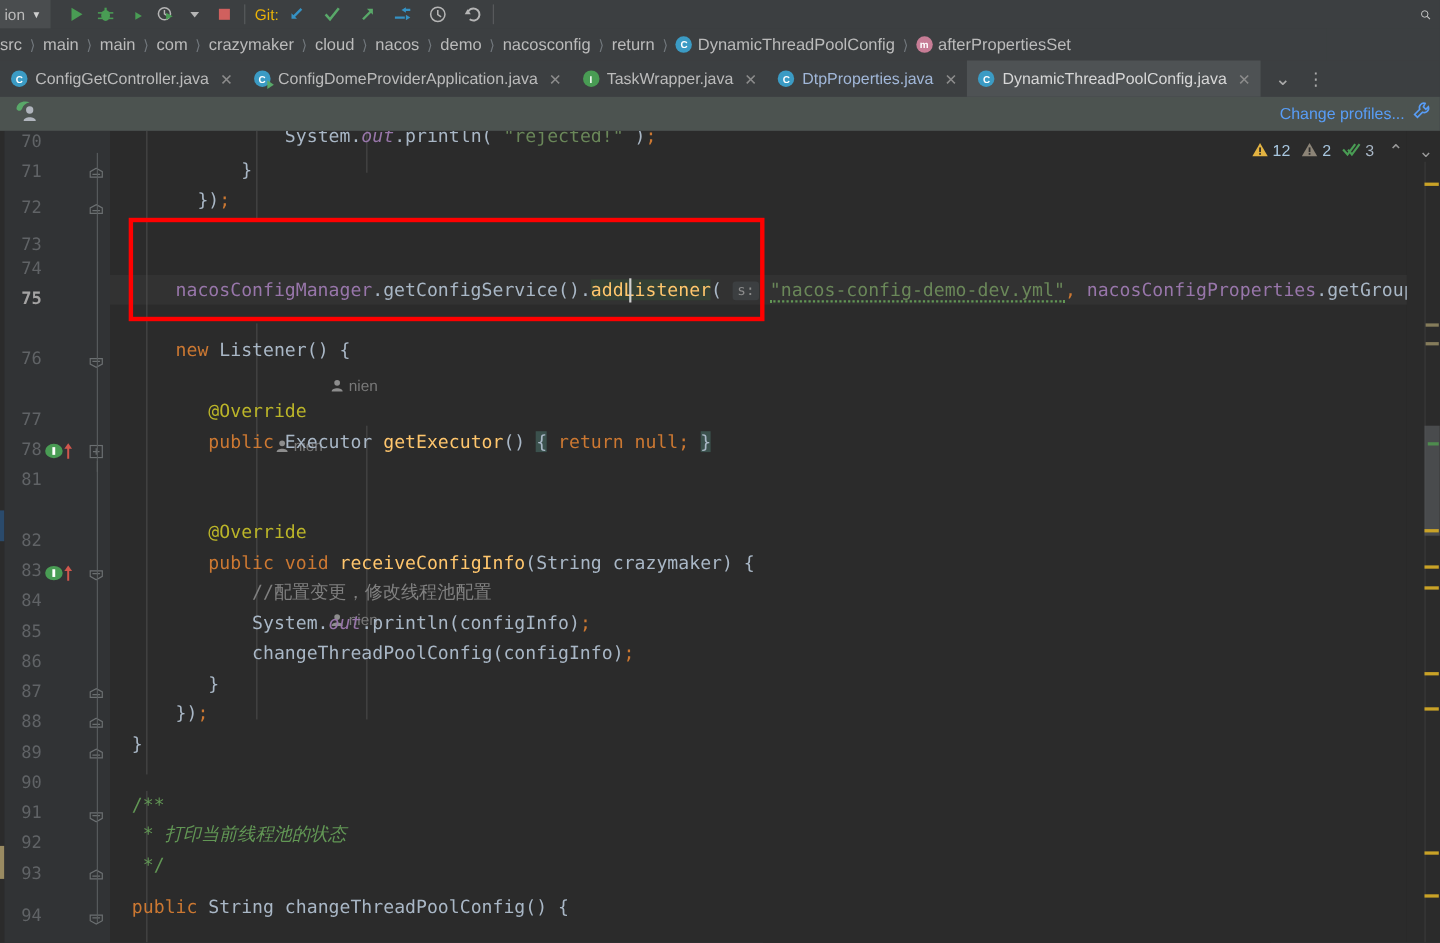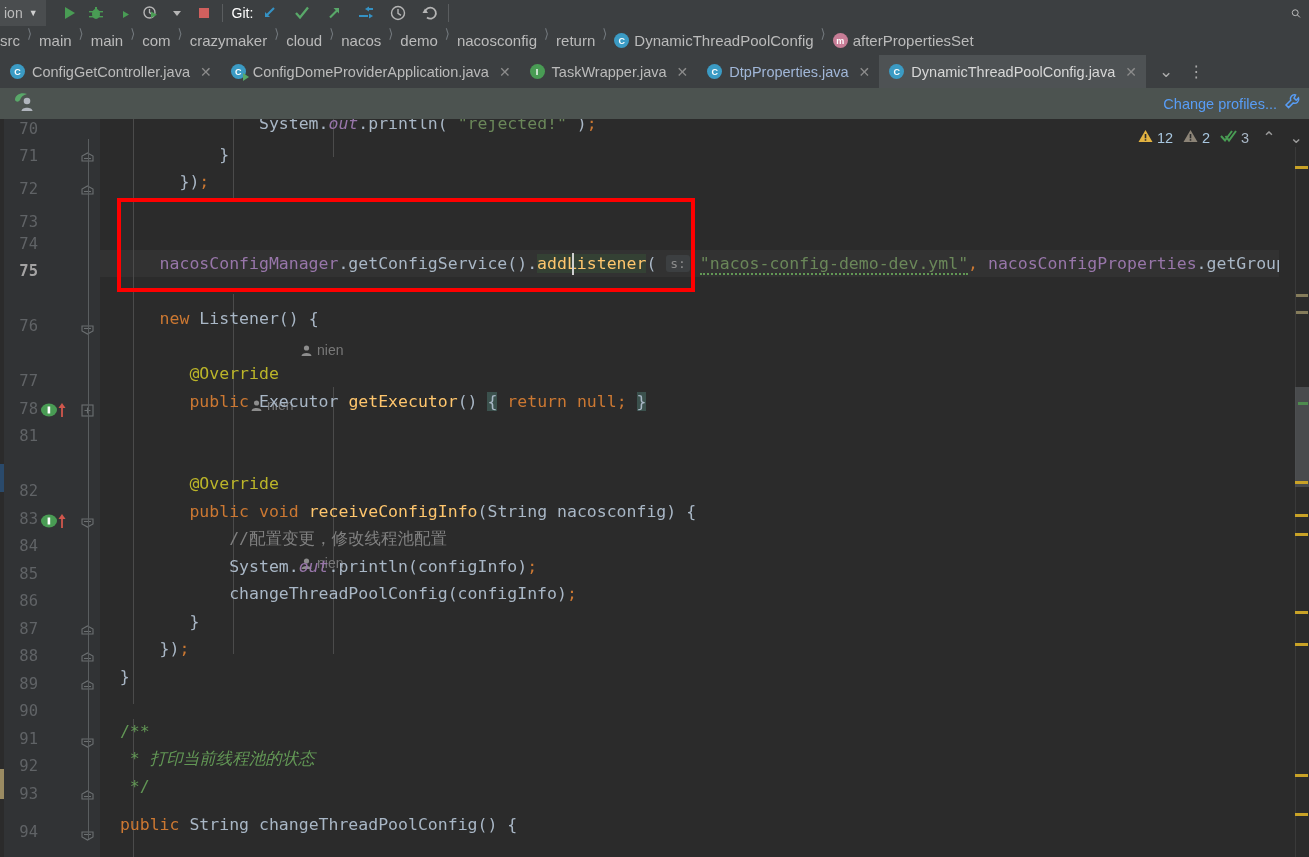--- a/index.html
+++ b/index.html
@@ -19,29 +19,29 @@
   }
   .runconf {
     height: 26px; display: flex; align-items: center;
     padding: 0 8px 0 4px; background: #4a4d4f;
     color: #bbbbbb; font-size: 14px; gap: 6px;
   }
   .runconf .caret { font-size: 9px; color: #cfcfcf; }
   .tb-icons { display: flex; align-items: center; gap: 9px; padding-left: 14px; }
   .tb-ico { width: 18px; height: 18px; display: inline-flex; align-items: center; justify-content: center; }
   .tb-sep { width: 1px; height: 18px; background: #5a5d5f; margin: 0 9px; }
-  .git-label { color: #ffffff; font-size: 14px; padding-right: 4px; }
+  .git-label { color: #eab308; font-size: 14px; padding-right: 4px; }
   .spacer { flex: 1 1 auto; }
   .search-ico { padding-right: 8px; }
 
   
   .breadcrumbs {
     position: absolute; top: 26px; left: 0; width: 1206px; height: 29px;
     background: #3c3f41;
-    display: flex; 
+    display: flex; align-items: center;
     color: #a9b7c6; font-size: 15px;
     padding-left: 0px; overflow: hidden; white-space: nowrap;
   }
   .crumb { display: inline-flex; align-items: center; gap: 5px; color: #bbbbbb; }
   .crumb-sep { color: #72787d; margin: 0 7px; font-size: 13px; }
   .badge {
     width: 15px; height: 15px; border-radius: 50%;
     display: inline-flex; align-items: center; justify-content: center;
     font-size: 9px; font-weight: bold; color: #ffffff;
   }
@@ -565,21 +565,21 @@
       <div class="codevision" style="top:436px;left:200px">
         <svg width="13" height="13" viewBox="0 0 13 13">
             <circle cx="6.5" cy="4" r="2.6" fill="#8d8d8d"></circle>
             <path d="M1.5 12 C1.5 8, 11.5 8, 11.5 12 Z" fill="#8d8d8d"></path>
           </svg>
         <span>nien</span>
       </div>
 
       <div class="cline" style="top:351px"><span class="plain">         </span><span class="anno">@Override</span></div>
 
-      <div class="cline" style="top:379px"><span class="plain">         </span><span class="kw">public</span><span class="plain"> </span><span class="kw">void</span><span class="plain"> </span><span class="mtd">receiveConfigInfo</span><span class="plain">(</span><span class="cls">String</span><span class="plain"> nacosconfig) {</span></div>
+      <div class="cline" style="top:379px"><span class="plain">         </span><span class="kw">public</span><span class="plain"> </span><span class="kw">void</span><span class="plain"> </span><span class="mtd">receiveConfigInfo</span><span class="plain">(</span><span class="cls">String</span><span class="plain"> crazymaker) {</span></div>
 
       <div class="cline" style="top:406px"><span class="plain">             </span><span class="cmt">//配置变更，修改线程池配置</span></div>
 
       <div class="cline" style="top:434px"><span class="plain">             </span><span class="plain">System.</span><span class="fld-i">out</span><span class="plain">.println(configInfo)</span><span class="semi">;</span></div>
 
       <div class="cline" style="top:461px"><span class="plain">             </span><span class="plain">changeThreadPoolConfig(configInfo)</span><span class="semi">;</span></div>
 
       <div class="cline" style="top:489px"><span class="plain">         }</span></div>
 
       <div class="cline" style="top:516px"><span class="plain">      })</span><span class="semi">;</span></div>

